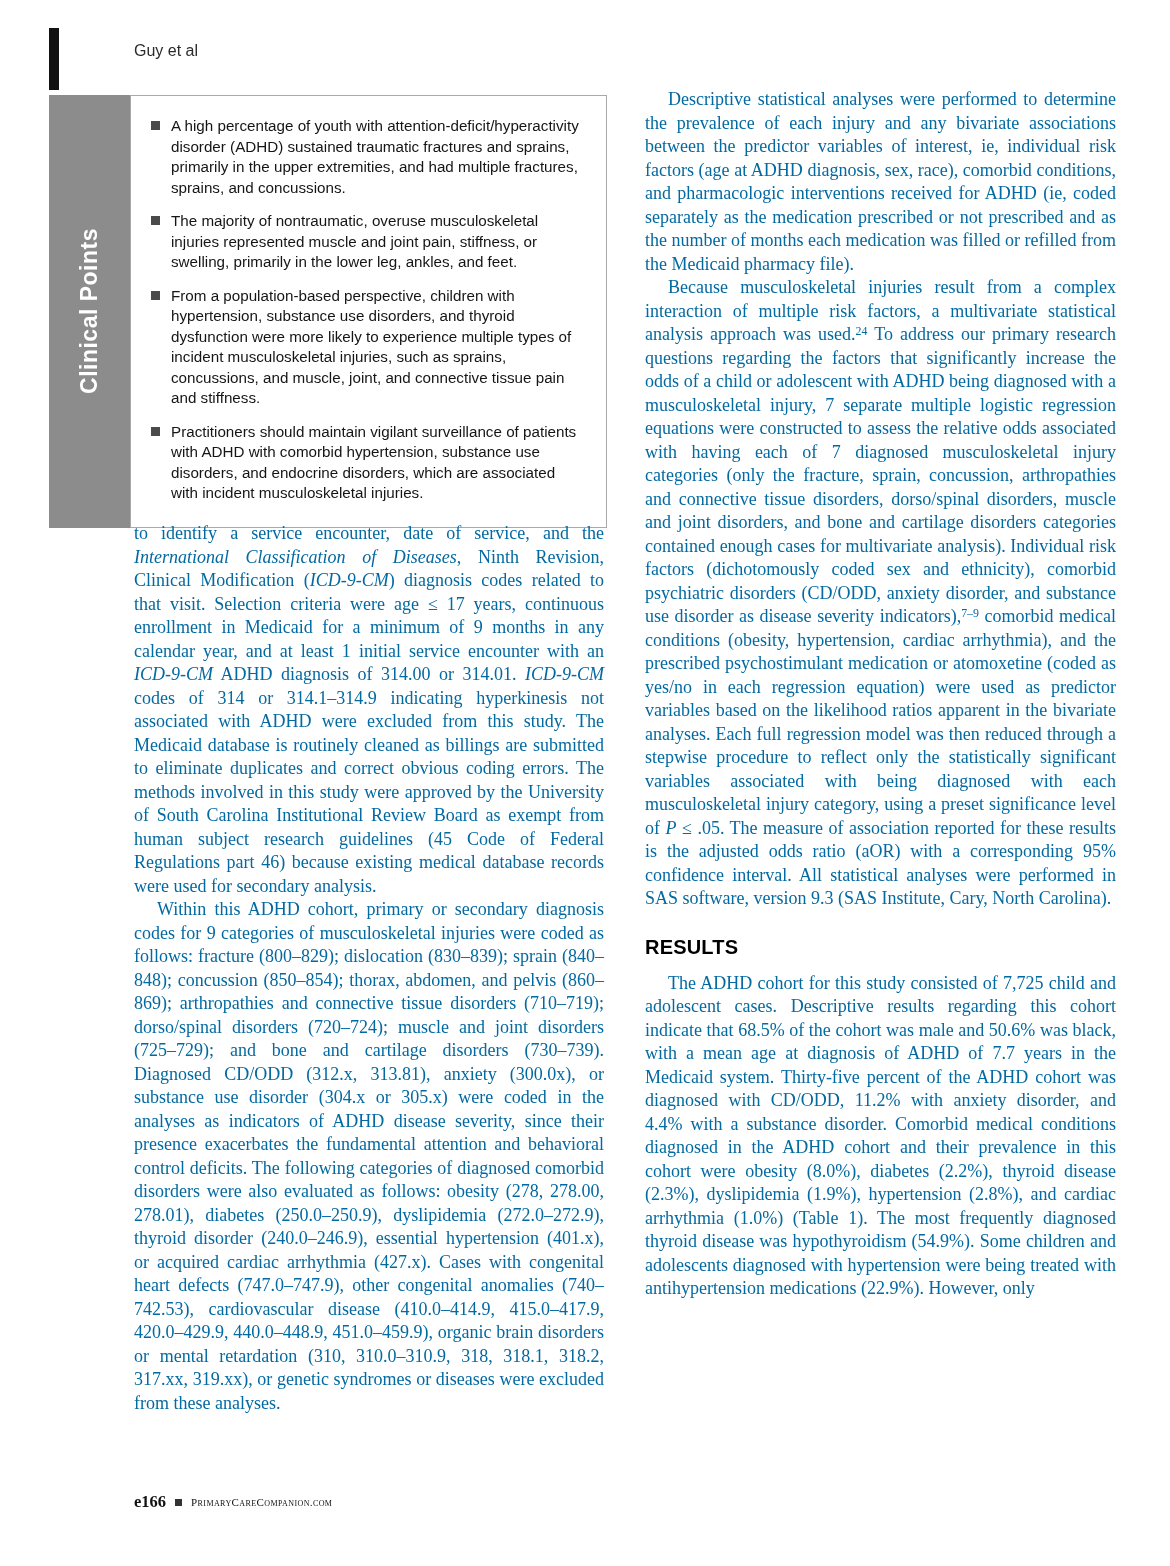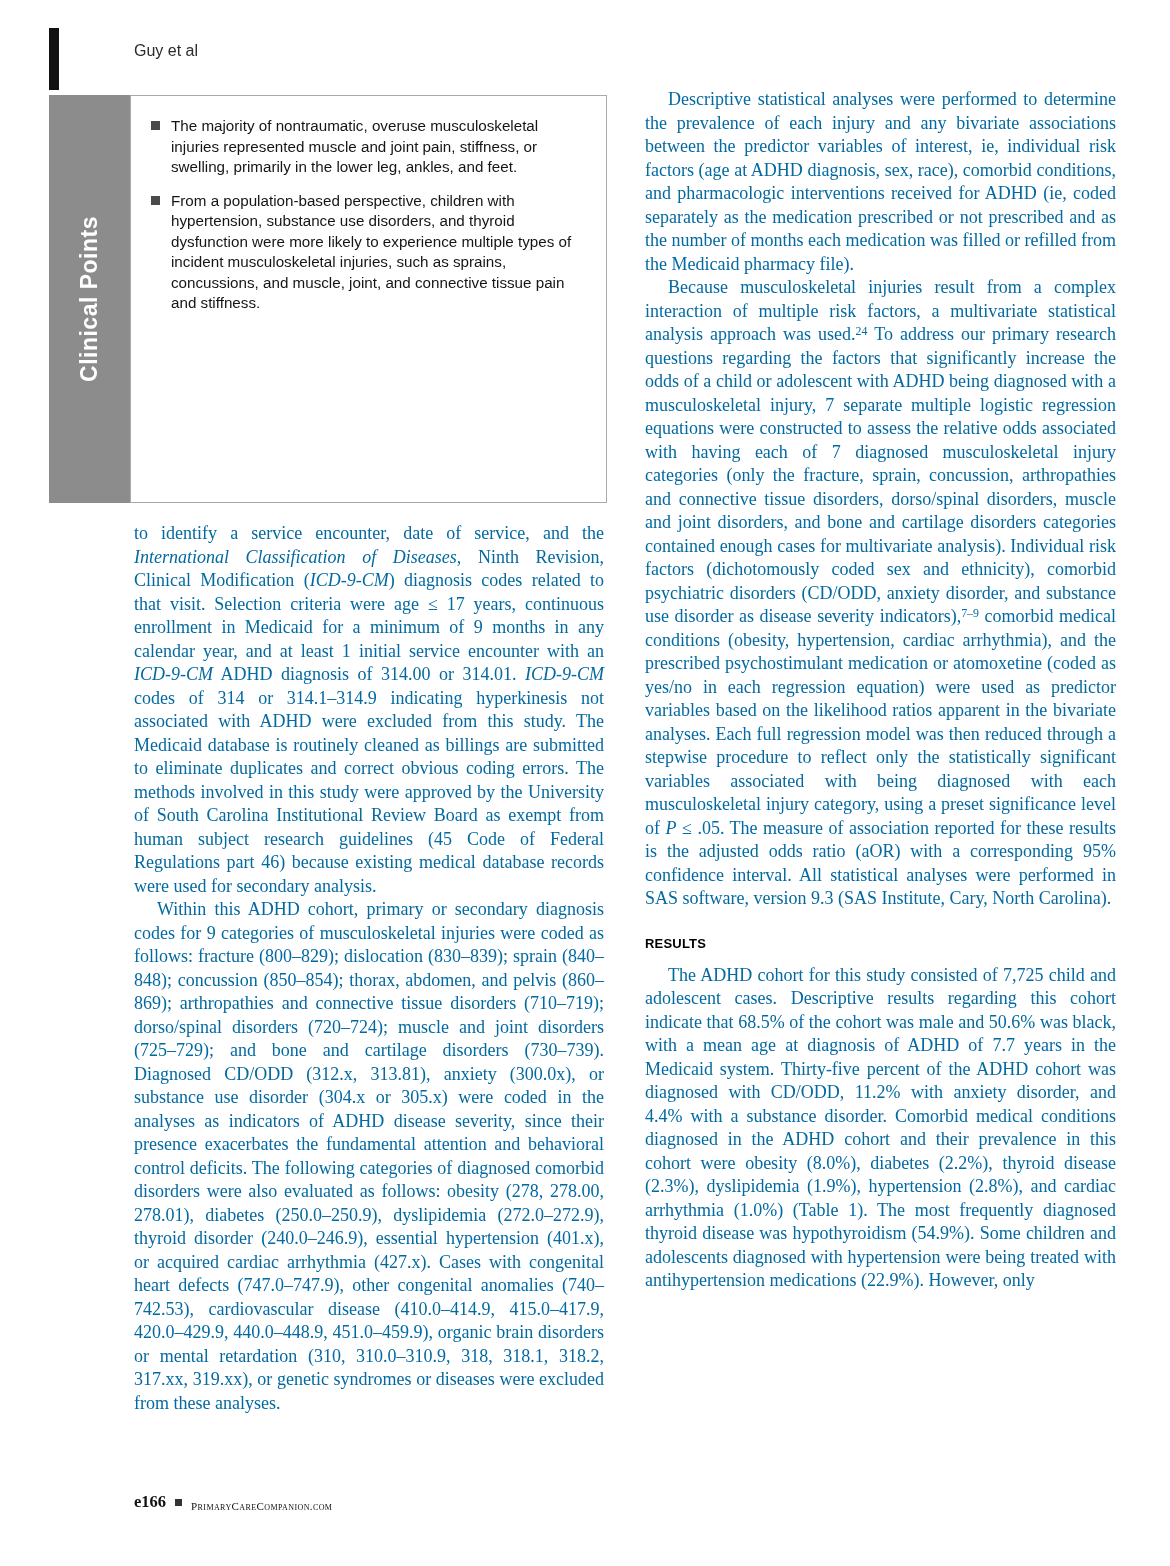--- a/index.html
+++ b/index.html
@@ -38,30 +38,30 @@
 
   
   .col { position:absolute; }
   .col p { text-align:justify; font-size:18px; line-height:23.5px; color:#0369a1; }
   .col-left  { left:85px;  top:522px; width:470px; }
   .col-right { left:596px; top:88px;  width:471px; }
   .indent { text-indent:23px; }
   sup { font-size:0.66em; line-height:0; position:relative; top:-0.42em; vertical-align:baseline; }
   em { font-style:italic; }
   .results-heading {
-    font-family:"Liberation Sans", sans-serif; font-size:13px; font-weight:700;
+    font-family:"Liberation Sans", sans-serif; font-size:20px; font-weight:700;
     letter-spacing:0.2px; color:#000; margin:25px 0 13px 0;
   }
 
   
   .footer {
     position:absolute; left:85px; top:1492px; width:982px;
     display:flex; justify-content:space-between; align-items:flex-start;
   }
-  .footer-left { display:flex; align-items:flex-end; gap:9px; font-size:16.5px; color:#111; }
+  .footer-left { display:flex; align-items:center; gap:9px; font-size:16.5px; color:#111; }
   .page-number { font-weight:700; }
   .footer-square { display:inline-block; width:7px; height:7px; background:#333; flex:none; align-self:center; }
   .site { font-variant:small-caps; letter-spacing:0.4px; font-size:11px; }
   .footer-right {
     text-align:right; font-family:"Liberation Sans", sans-serif;
     color:var(--maroon, #8e2026); font-size:15px; line-height:21px; font-weight:700;
   }
 </style>
 </head>
 <body>
@@ -72,25 +72,33 @@
 
   <div class="running-head">Guy et al</div>
 
   <div class="cp-wrap">
     <div class="cp-tab">
       <span class="cp-label">Clinical Points</span>
     </div>
     <div class="cp-body">
       <div class="cp-item">
         <span class="cp-square"></span>
+        <span class="cp-text">A high percentage of youth with attention-deficit/hyperactivity disorder (ADHD) sustained traumatic fractures and sprains, primarily in the upper extremities, and had multiple fractures, sprains, and concussions.</span>
+      </div>
+      <div class="cp-item">
+        <span class="cp-square"></span>
         <span class="cp-text">The majority of nontraumatic, overuse musculoskeletal injuries represented muscle and joint pain, stiffness, or swelling, primarily in the lower leg, ankles, and feet.</span>
       </div>
       <div class="cp-item">
         <span class="cp-square"></span>
         <span class="cp-text">From a population-based perspective, children with hypertension, substance use disorders, and thyroid dysfunction were more likely to experience multiple types of incident musculoskeletal injuries, such as sprains, concussions, and muscle, joint, and connective tissue pain and stiffness.</span>
+      </div>
+      <div class="cp-item">
+        <span class="cp-square"></span>
+        <span class="cp-text">Practitioners should maintain vigilant surveillance of patients with ADHD with comorbid hypertension, substance use disorders, and endocrine disorders, which are associated with incident musculoskeletal injuries.</span>
       </div>
     </div>
   </div>
 
   <div class="col col-left">
     <p>to identify a service encounter, date of service, and the <em>International Classification of Diseases</em>, Ninth Revision, Clinical Modification (<em>ICD-9-CM</em>) diagnosis codes related to that visit. Selection criteria were age ≤ 17 years, continuous enrollment in Medicaid for a minimum of 9 months in any calendar year, and at least 1 initial service encounter with an <em>ICD-9-CM</em> ADHD diagnosis of 314.00 or 314.01. <em>ICD-9-CM</em> codes of 314 or 314.1–314.9 indicating hyperkinesis not associated with ADHD were excluded from this study. The Medicaid database is routinely cleaned as billings are submitted to eliminate duplicates and correct obvious coding errors. The methods involved in this study were approved by the University of South Carolina Institutional Review Board as exempt from human subject research guidelines (45 Code of Federal Regulations part 46) because existing medical database records were used for secondary analysis.</p>
     <p class="indent">Within this ADHD cohort, primary or secondary diagnosis codes for 9 categories of musculoskeletal injuries were coded as follows: fracture (800–829); dislocation (830–839); sprain (840–848); concussion (850–854); thorax, abdomen, and pelvis (860–869); arthropathies and connective tissue disorders (710–719); dorso/spinal disorders (720–724); muscle and joint disorders (725–729); and bone and cartilage disorders (730–739). Diagnosed CD/ODD (312.x, 313.81), anxiety (300.0x), or substance use disorder (304.x or 305.x) were coded in the analyses as indicators of ADHD disease severity, since their presence exacerbates the fundamental attention and behavioral control deficits. The following categories of diagnosed comorbid disorders were also evaluated as follows: obesity (278, 278.00, 278.01), diabetes (250.0–250.9), dyslipidemia (272.0–272.9), thyroid disorder (240.0–246.9), essential hypertension (401.x), or acquired cardiac arrhythmia (427.x). Cases with congenital heart defects (747.0–747.9), other congenital anomalies (740–742.53), cardiovascular disease (410.0–414.9, 415.0–417.9, 420.0–429.9, 440.0–448.9, 451.0–459.9), organic brain disorders or mental retardation (310, 310.0–310.9, 318, 318.1, 318.2, 317.xx, 319.xx), or genetic syndromes or diseases were excluded from these analyses.</p>
   </div>
 
   <div class="col col-right">

